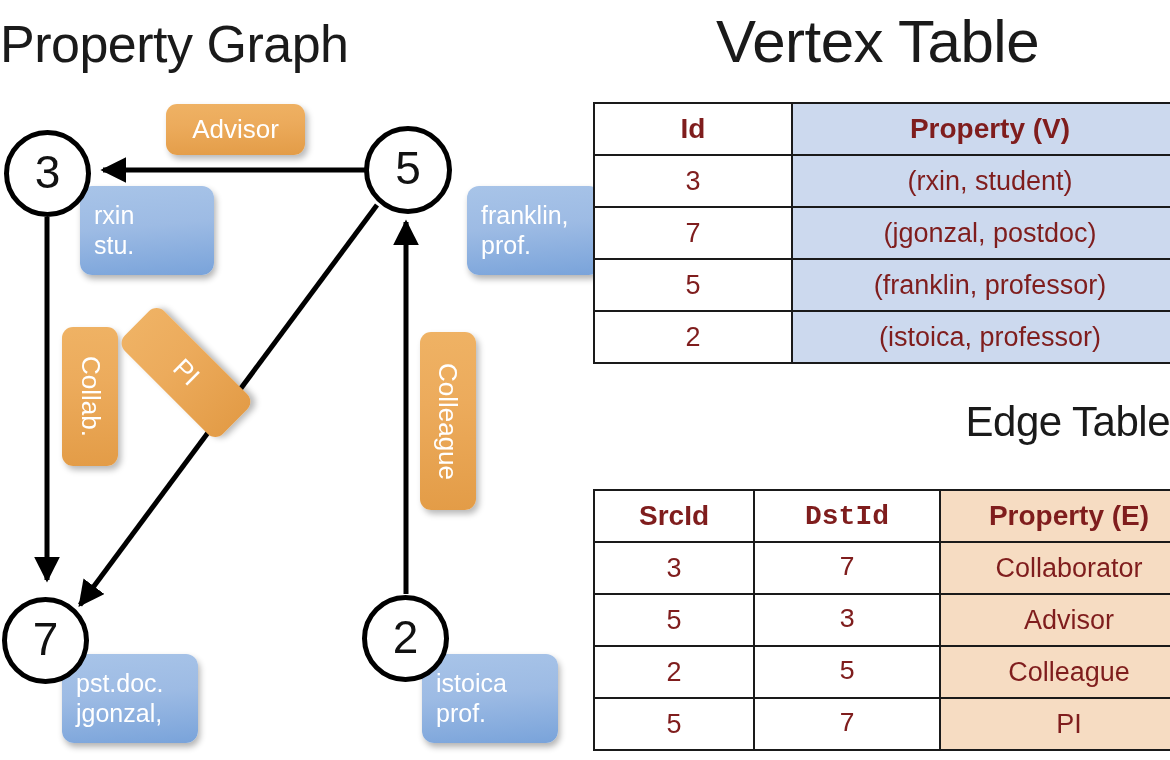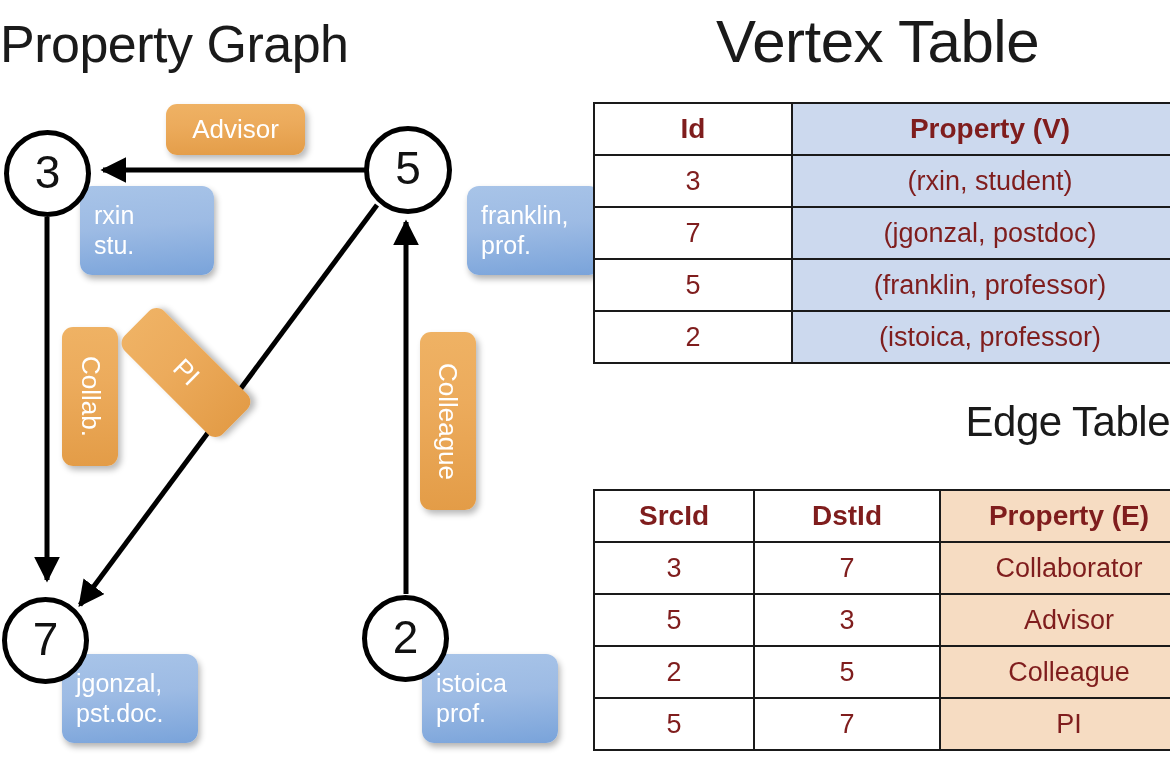--- a/index.html
+++ b/index.html
@@ -128,21 +128,21 @@
   }
   table.data-table td.blue { background: #ccd9ee; }
   table.data-table td.peach { background: #f6dcc2; }
 
   #vertex-table { left: 593px; top: 102px; width: 576px; }
   #vertex-table td.col-id   { width: 188px; }
   #vertex-table td.col-prop { width: 386px; }
 
   #edge-table { left: 593px; top: 489px; width: 576px; }
   #edge-table td.col-src { width: 150px; }
-  #edge-table td.col-dst { width: 176px; }
+  #edge-table td.col-dst { width: 176px; font-family: Liberation Mono, monospace; }
   #edge-table td.col-ep  { width: 248px; }
 </style>
 </head>
 <body>
 
 <div class="title" id="title-property-graph">Property Graph</div>
 <div class="title" id="title-vertex-table">Vertex Table</div>
 <div class="title" id="title-edge-table">Edge Table</div>
 
 <div id="graph-panel">
@@ -183,22 +183,22 @@
     <div>rxin</div>
     <div>stu.</div>
   </div>
 
   <div class="prop-box" style="left:424px; top:186px; width:134px; height:89px;margin-left:43px;">
     <div>franklin,</div>
     <div>prof.</div>
   </div>
 
   <div class="prop-box" style="left:62px; top:654px; width:136px; height:89px;">
+    <div>pst.doc.</div>
     <div>jgonzal,</div>
-    <div>pst.doc.</div>
   </div>
 
   <div class="prop-box" style="left:422px; top:654px; width:136px; height:89px;">
     <div>istoica</div>
     <div>prof.</div>
   </div>
 
   <div class="node" style="left:4px; top:130px; width:87px; height:87px;">
     <span>3</span>
   </div>

